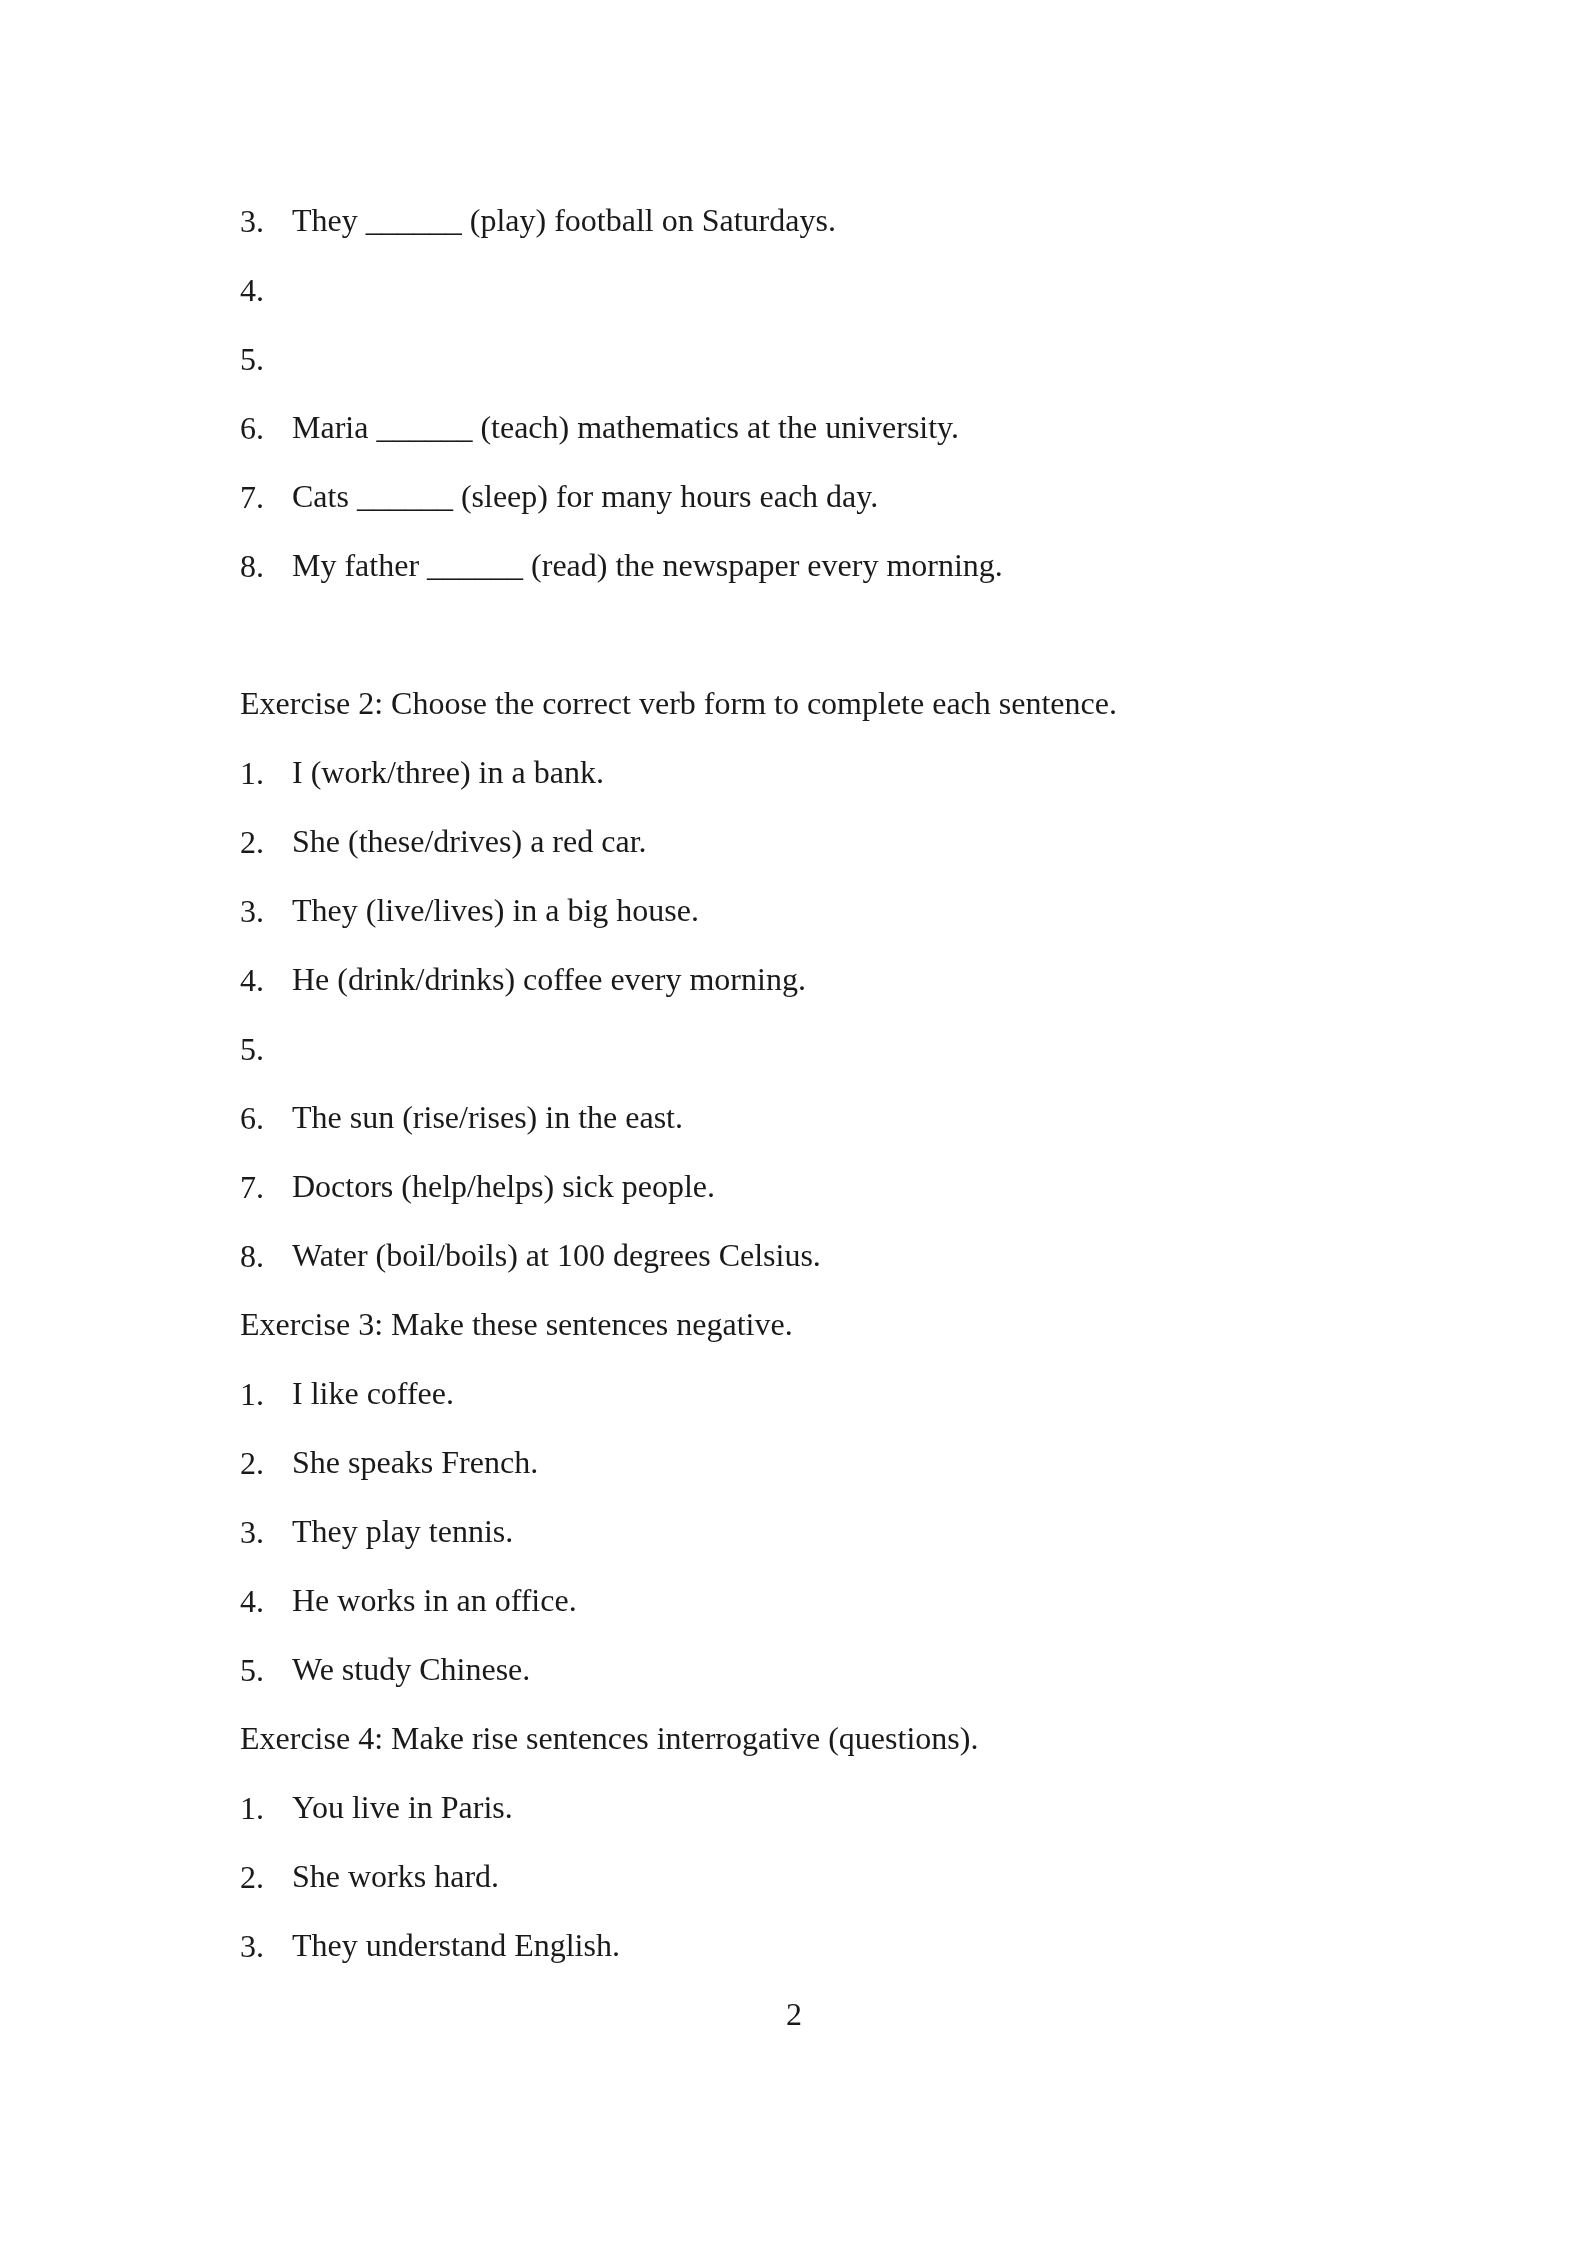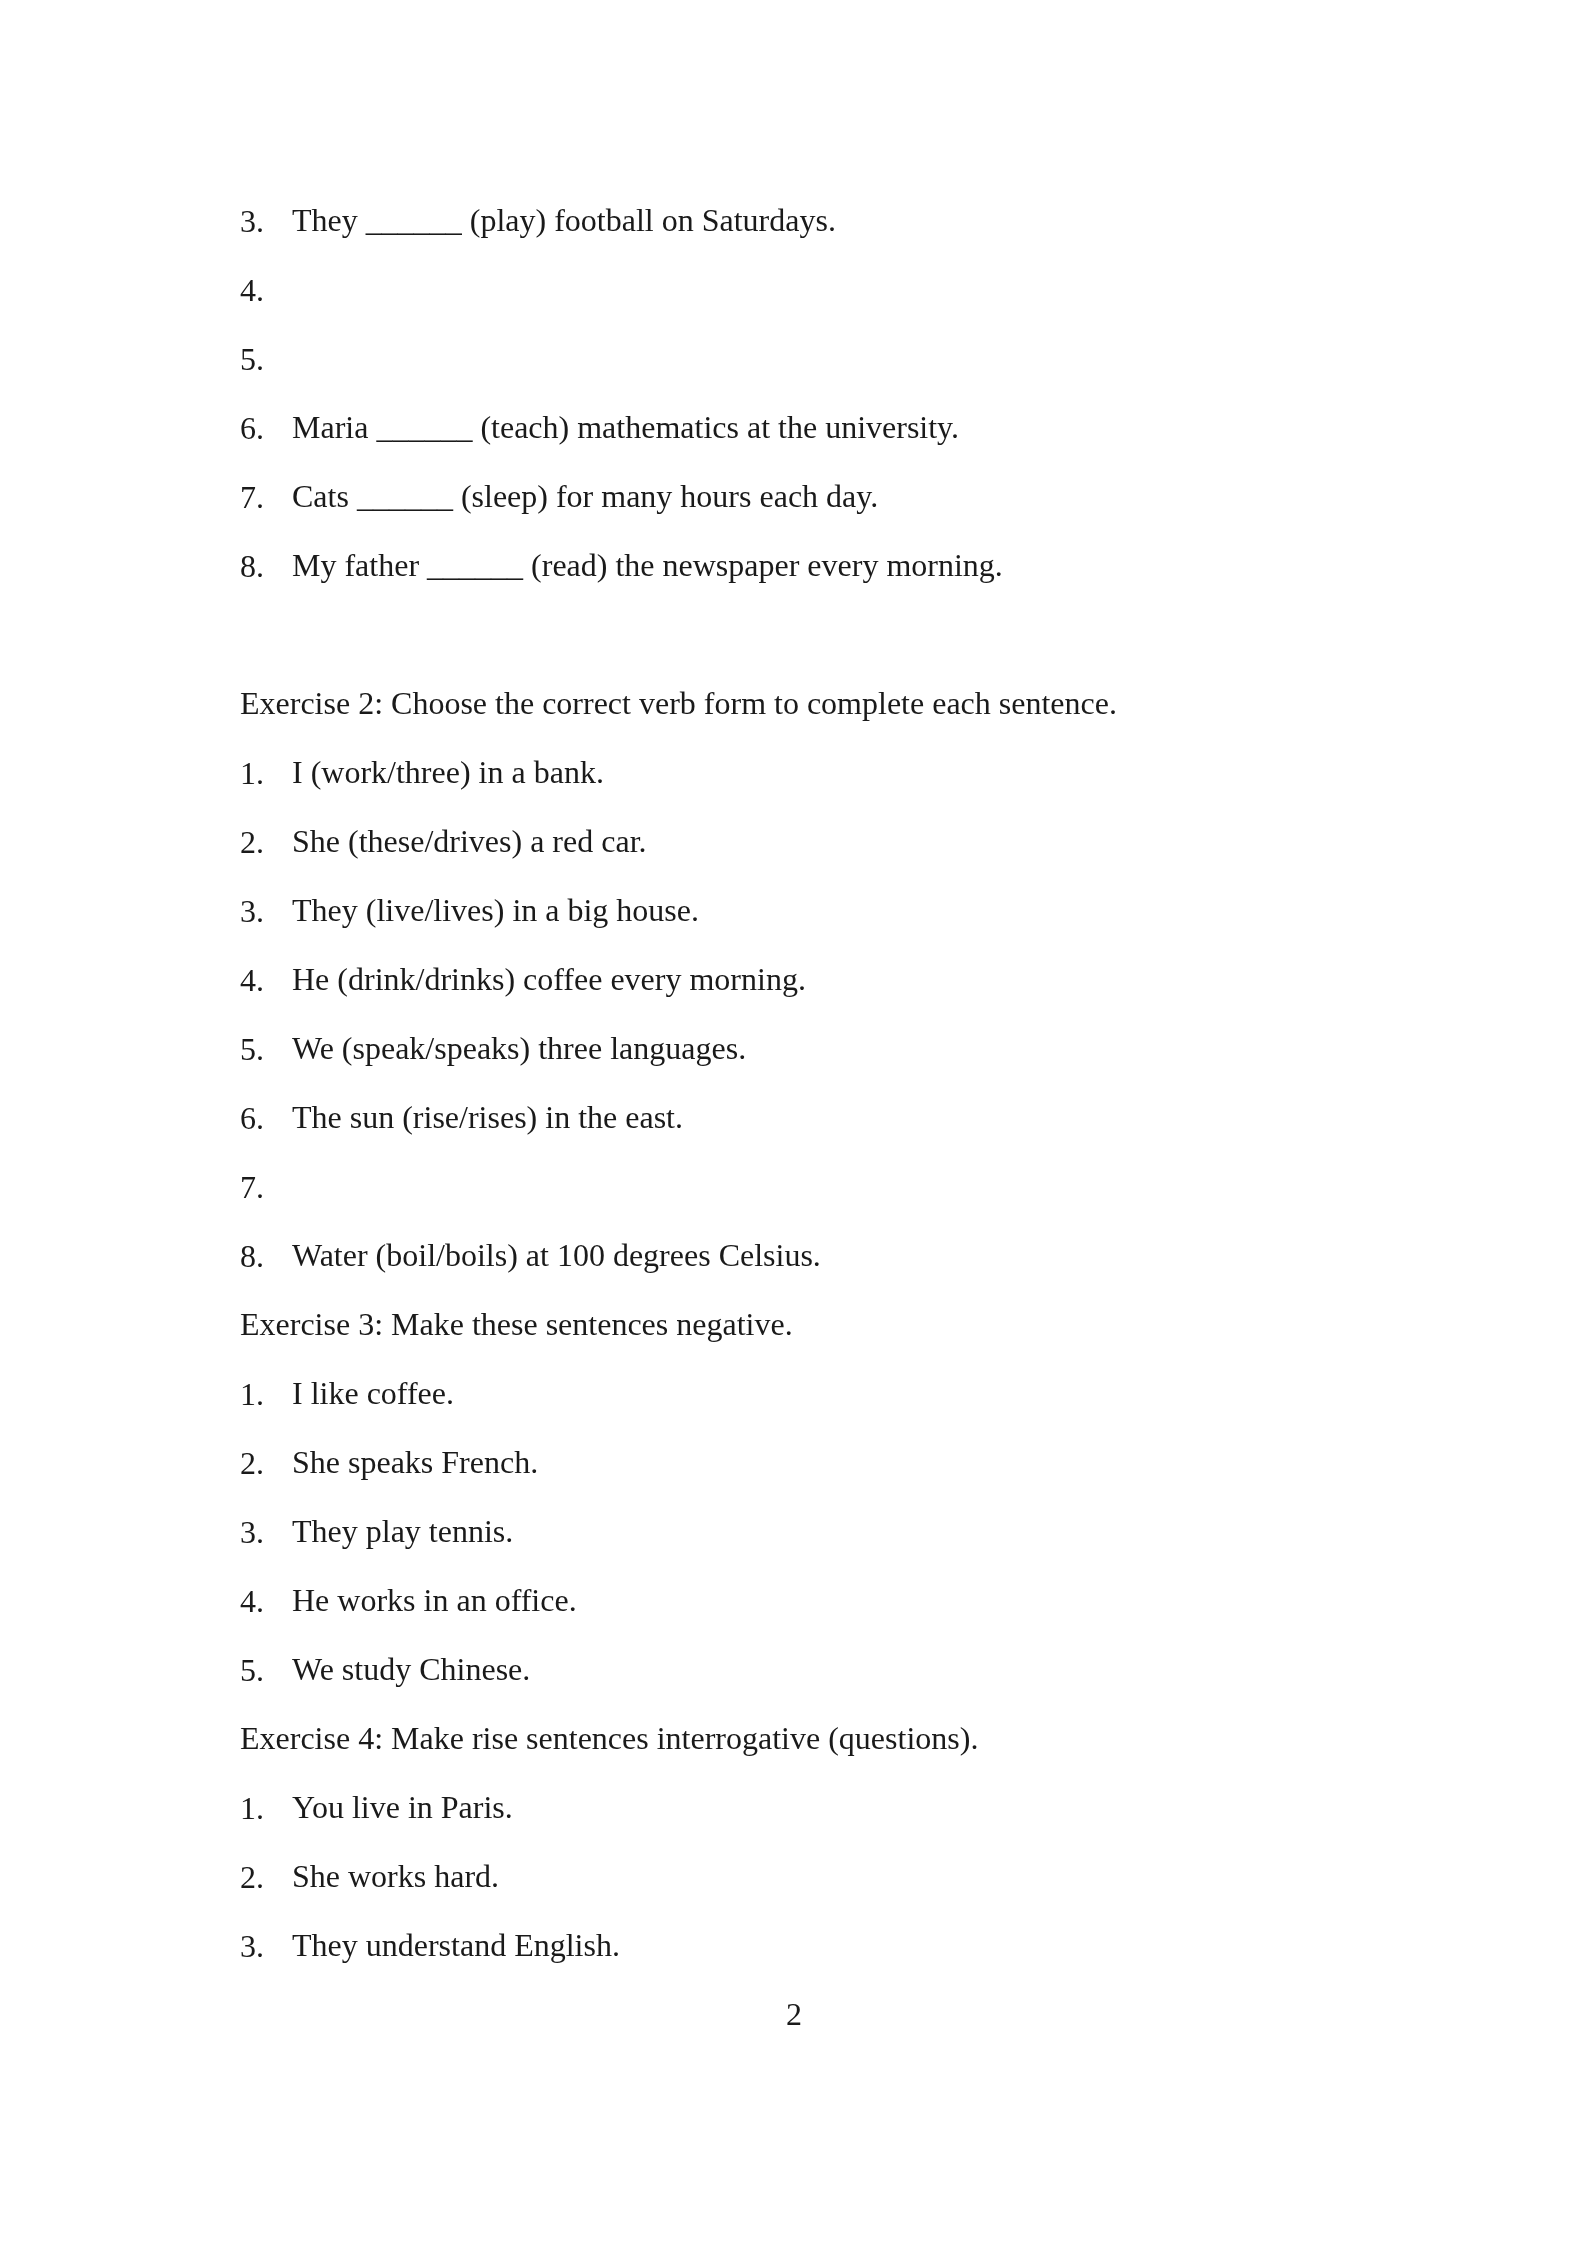--- a/index.html
+++ b/index.html
@@ -95,28 +95,28 @@
     <div class="line item">
       <span class="num">3.</span>
       <span class="txt">They (live/lives) in a big house.</span>
     </div>
     <div class="line item">
       <span class="num">4.</span>
       <span class="txt">He (drink/drinks) coffee every morning.</span>
     </div>
     <div class="line item">
       <span class="num">5.</span>
-      <span class="txt">We (speak/speaks) three languages.</span>
     </div>
     <div class="line item">
       <span class="num">6.</span>
       <span class="txt">The sun (rise/rises) in the east.</span>
     </div>
     <div class="line item">
       <span class="num">7.</span>
+      <span class="txt">Doctors (help/helps) sick people.</span>
     </div>
     <div class="line item">
       <span class="num">8.</span>
       <span class="txt">Water (boil/boils) at 100 degrees Celsius.</span>
     </div>
 
     <div class="line heading">Exercise 3: Make these sentences negative.</div>
     <div class="line item">
       <span class="num">1.</span>
       <span class="txt">I like coffee.</span>

